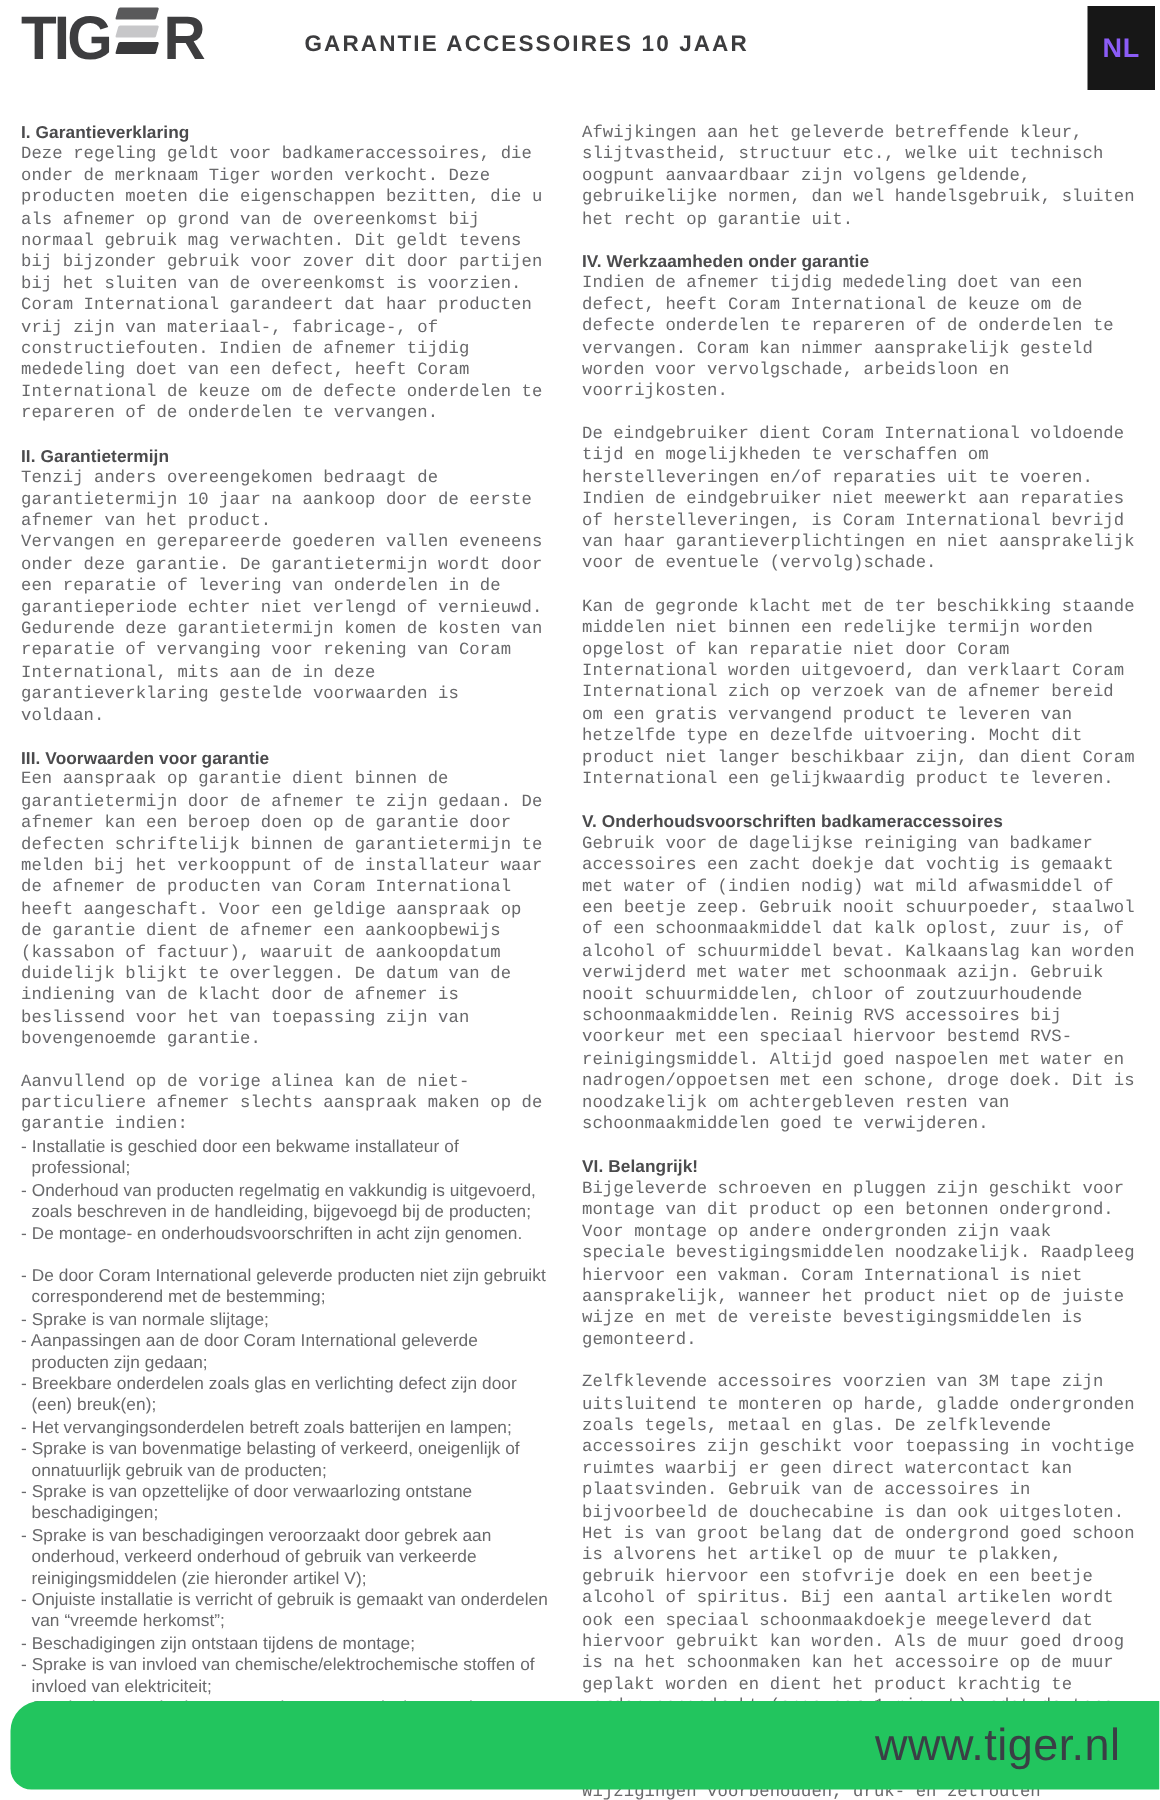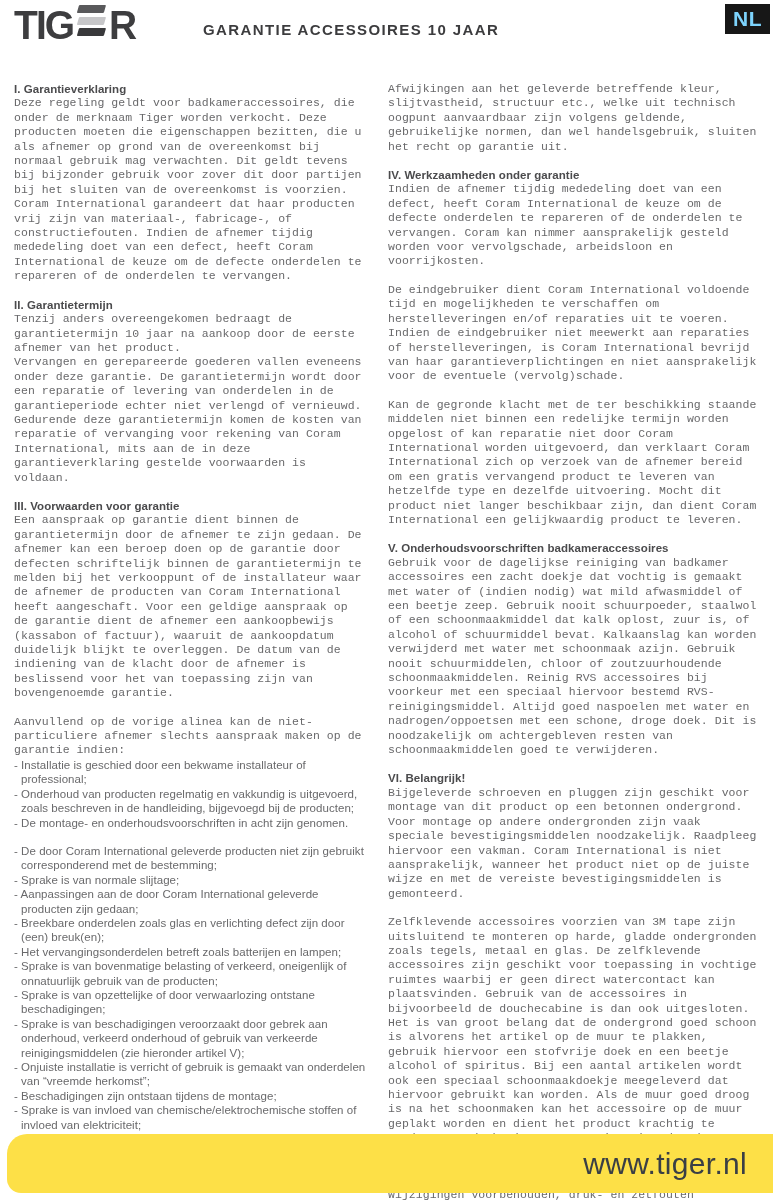--- a/index.html
+++ b/index.html
@@ -33,23 +33,23 @@
   .logo-e .b3 { background: #39393b; }
 
   .doc-title {
     position: absolute; left: 203px; top: 21px;
     font-size: 15px; font-weight: bold; letter-spacing: 1.4px;
     color: #3c3c3e;
   }
 
   .lang-badge {
     position: absolute; right: 3px; top: 4px;
-    width: 45px; height: 30px;
-    background: #171717; color: #7dd3fc;
-    font-size: 21px; font-weight: bold; letter-spacing: 0.5px;
+    width: 45px; height: 56px;
+    background: #171717; color: #8b5cf6;
+    font-size: 18px; font-weight: bold; letter-spacing: 0.5px;
     display: flex; align-items: center; justify-content: center;
   }
 
   
   .columns {
     position: absolute; top: 82px; left: 14px; right: 11px;
     display: flex; gap: 19px;
   }
   .col { font-size: 11.5px; line-height: 14.4px; color: #69696b; letter-spacing: 0.05px; }
   .col-left  { width: 355px; flex: 0 0 auto; }
@@ -60,21 +60,21 @@
     font-weight: bold; color: #4b4b4d;
   }
   .para { margin: 0 4px 14px 0; white-space: pre-line; font-family: Liberation Mono, monospace; }
   .para.list-intro { margin-bottom: 0; }
   .bullets { margin: 0 0 14px 0; padding: 0; list-style: none; }
   .bullets li { padding-left: 7px; text-indent: -7px; }
 
   
   .footer {
     position: absolute; left: 7px; right: 0; bottom: 7px; height: 59px;
-    background: #fde047;
+    background: #22c55e;
     border-radius: 20px 0 0 14px;
     display: flex; align-items: center; justify-content: flex-end;
     padding-right: 26px; box-sizing: border-box;
   }
   .footer-site {
     font-size: 30px; color: #3a3f45; font-weight: 400; letter-spacing: 0.3px;
   }
 </style>
 </head>
 <body>

